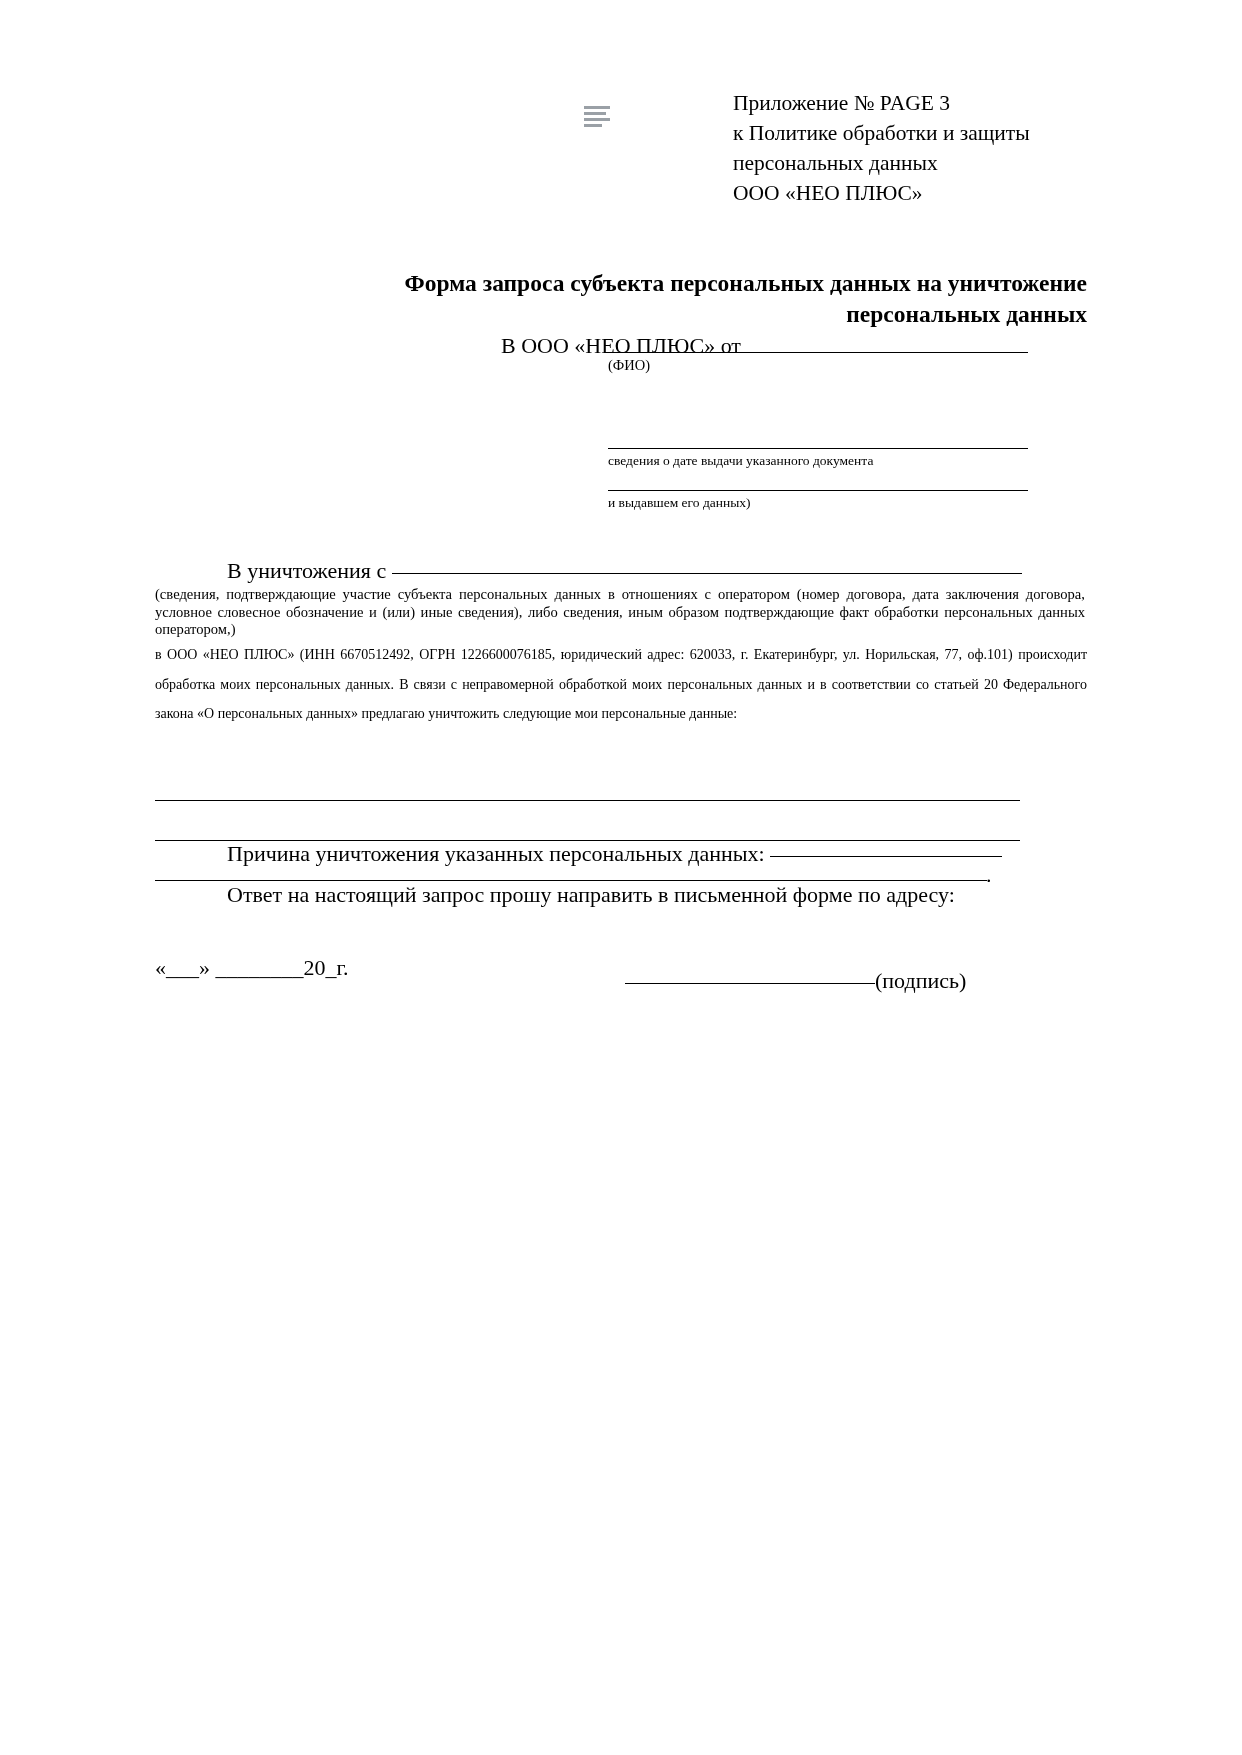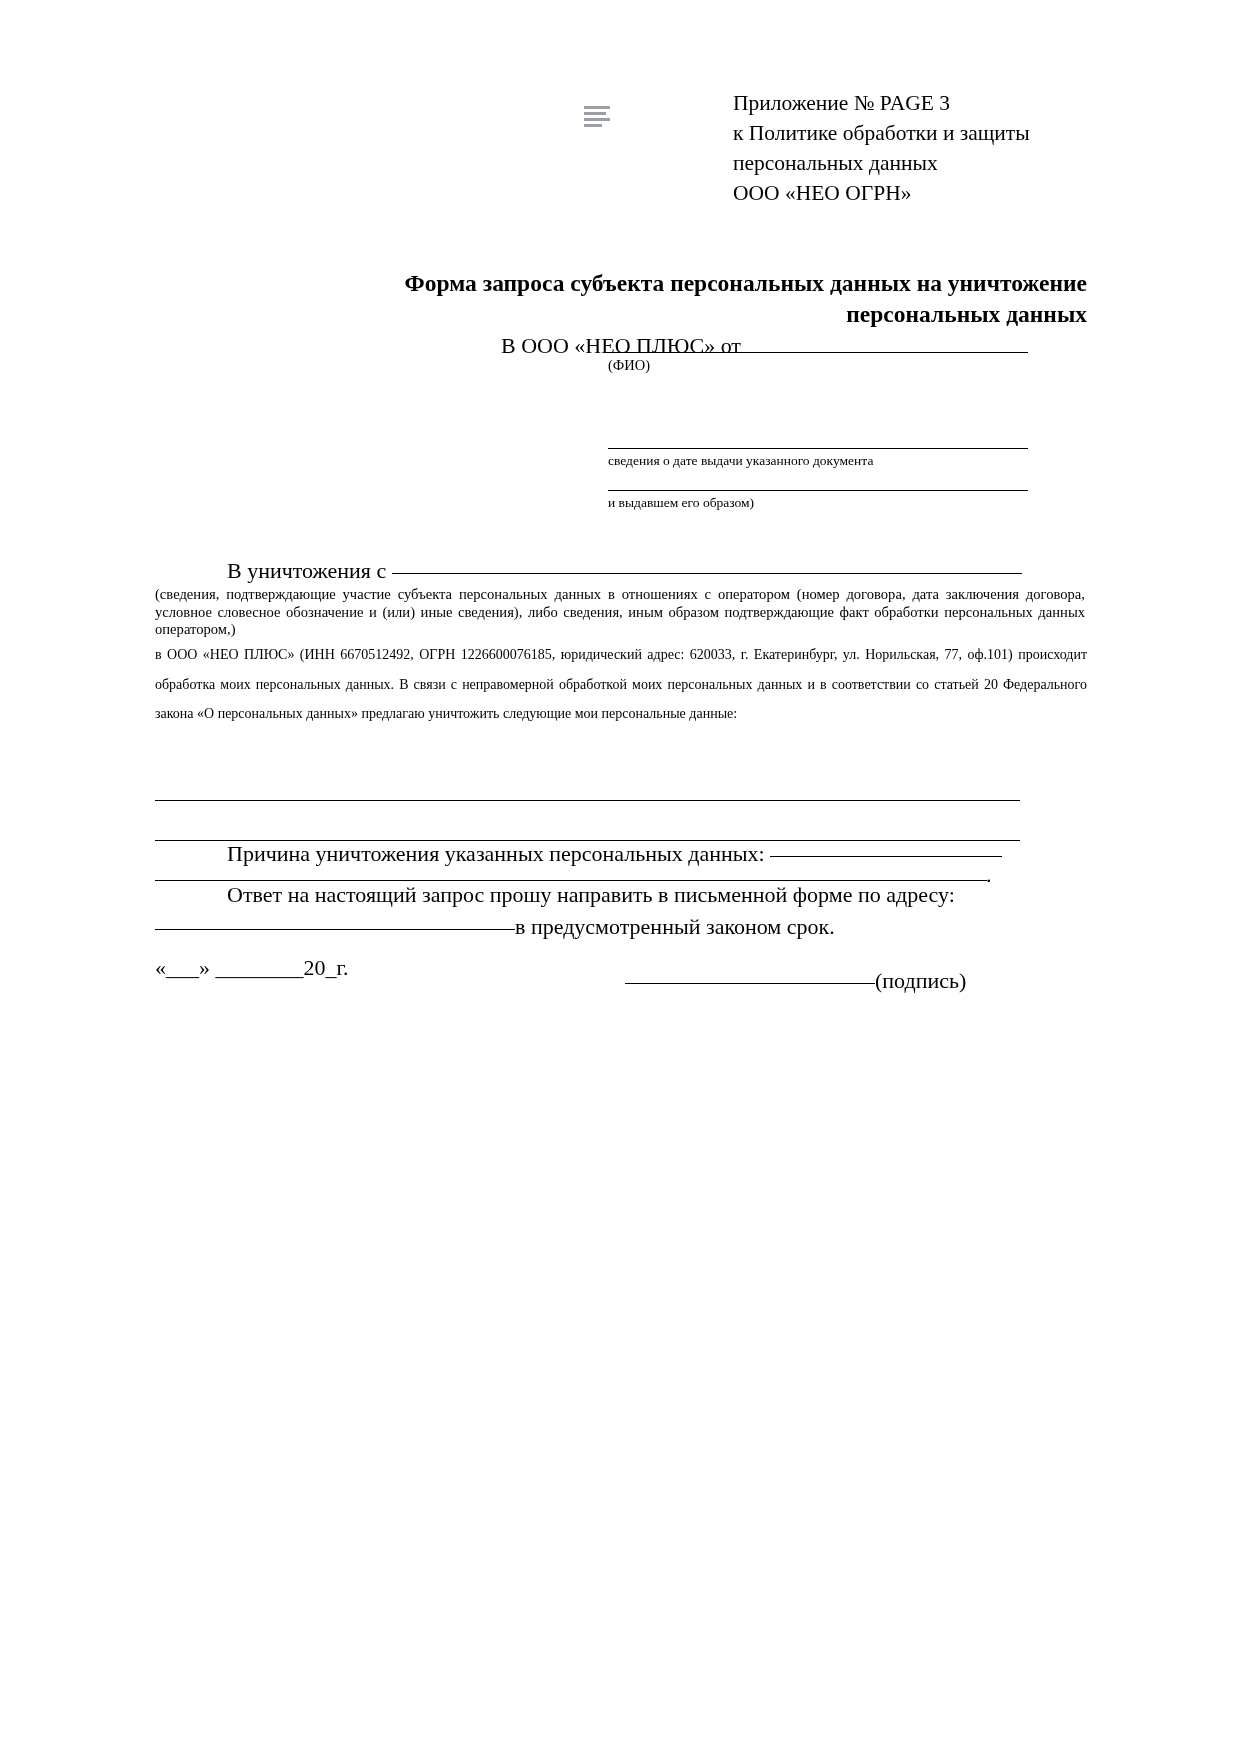--- a/index.html
+++ b/index.html
@@ -245,21 +245,21 @@
     <div class="doc-mark">
       <span></span>
         <span></span>
         <span></span>
         <span></span>
     </div>
     <div class="header-lines">
       <div>Приложение №  PAGE 3</div>
       <div>к Политике обработки и защиты</div>
       <div>персональных данных</div>
-      <div>ООО «НЕО ОГРН»</div>
+      <div>ООО «НЕО ПЛЮС»</div>
     </div>
   </div>
 
   <div class="title">
     <div>Форма запроса субъекта персональных данных на уничтожение</div>
     <div>персональных данных</div>
   </div>
 
   <div class="from-line">В ООО «НЕО ПЛЮС» от</div>
 
@@ -269,21 +269,21 @@
   </div>
 
 
   <div class="rule-block" id="rb3">
     <div class="rule-line"></div>
     <div class="rule-caption small">сведения о дате выдачи указанного документа</div>
   </div>
 
   <div class="rule-block" id="rb4">
     <div class="rule-line"></div>
-    <div class="rule-caption small">и выдавшем его образом)</div>
+    <div class="rule-caption small">и выдавшем его данных)</div>
   </div>
 
   <div class="accord">
     <span class="lead">В уничтожения с</span>
     <span class="fillrule"></span>
   </div>
 
   <div class="accord-note">(сведения, подтверждающие участие субъекта персональных данных в отношениях с оператором (номер договора, дата заключения договора, условное словесное обозначение и (или) иные сведения), либо сведения, иным образом подтверждающие факт обработки персональных данных оператором,)</div>
 
   <div class="body-par">в ООО «НЕО ПЛЮС» (ИНН 6670512492, ОГРН 1226600076185, юридический адрес: 620033, г. Екатеринбург, ул. Норильская, 77, оф.101) происходит обработка моих персональных данных. В связи с неправомерной обработкой моих персональных данных и в соответствии со статьей 20 Федерального закона «О персональных данных» предлагаю уничтожить следующие мои персональные данные:</div>
@@ -296,22 +296,19 @@
     <span class="fillrule"></span>
   </div>
 
   <div class="blank" id="bl3"></div>
   <div class="dot-end">.</div>
 
   <div class="answer">
     <span class="lead">Ответ на настоящий запрос прошу направить в письменной форме по адресу:</span>
   </div>
 
-  <div class="answer-2">
-    <span class="fillrule"></span><span>в предусмотренный законом срок.</span>
-  </div>
 
   <div class="datesign">
     <span class="date">«___» ________20_г.</span>
     <span class="sign"><span class="fillrule"></span><span>(подпись)</span></span>
   </div>
 
 </div>
 
 </body></html>

